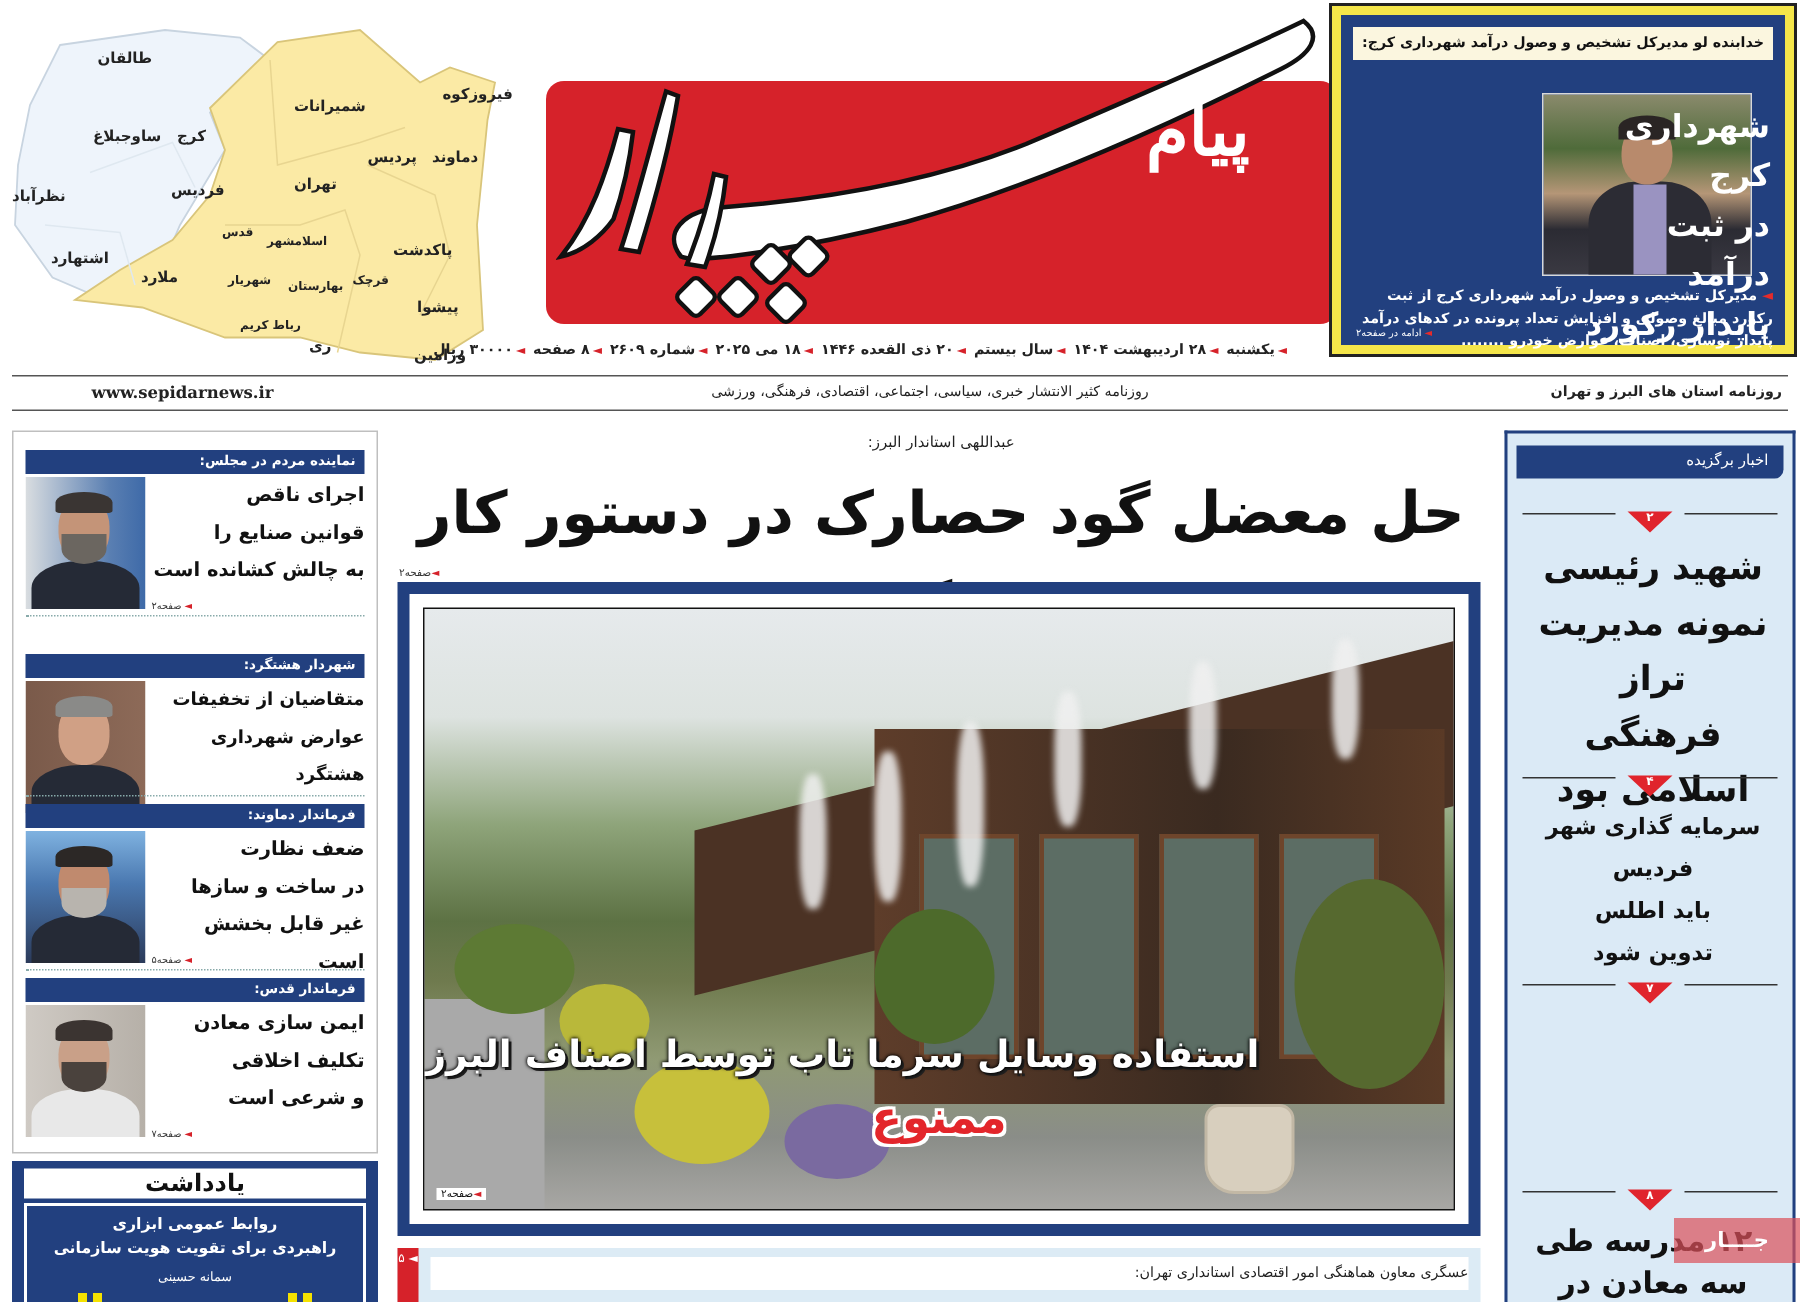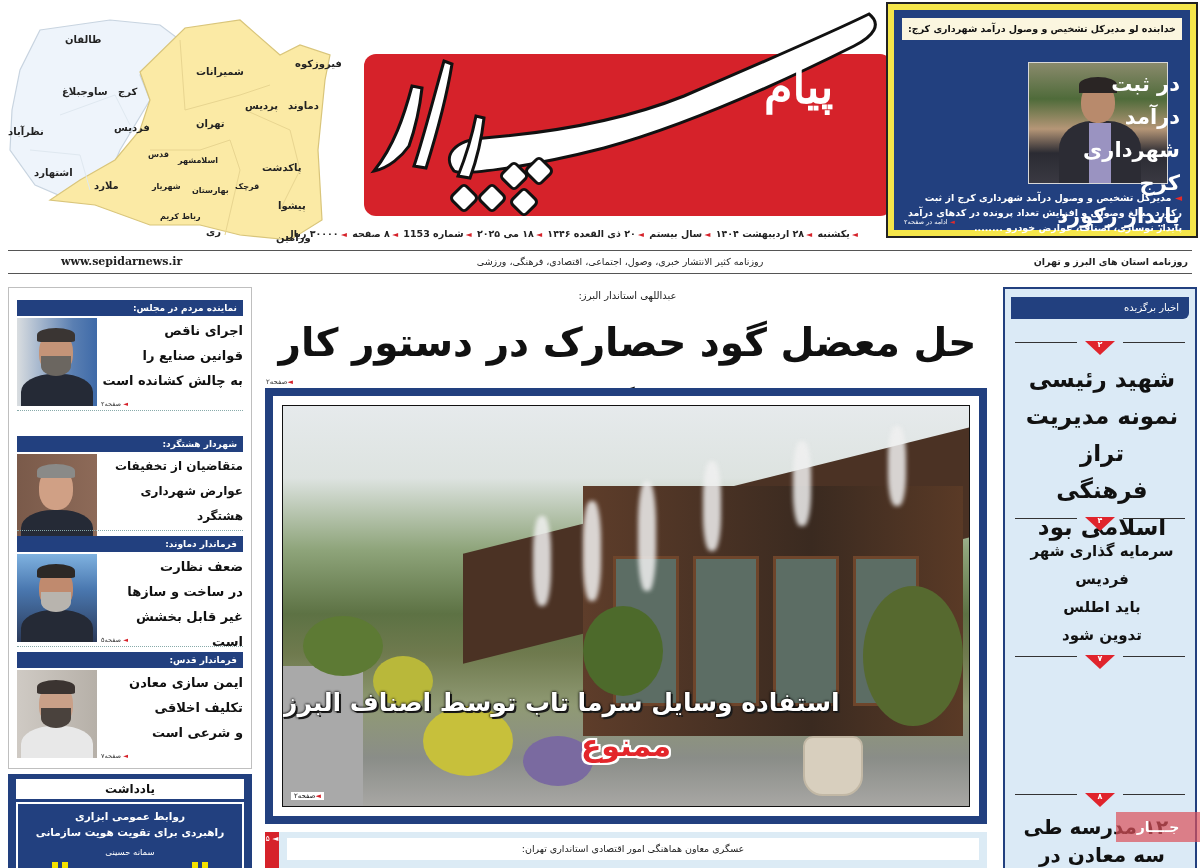--- a/index.html
+++ b/index.html
@@ -51,21 +51,21 @@
   .brief-photo .hair { position: absolute; left: 20px; top: 10px; width: 38px; height: 14px; border-radius: 50% 50% 10% 10%; }
   .brief-photo .beard { position: absolute; left: 24px; top: 38px; width: 30px; height: 20px; border-radius: 0 0 50% 50%; }
   .brief-photo .suit { position: absolute; left: 4px; top: 56px; width: 72px; height: 40px; border-radius: 45% 45% 0 0; background: #252a36; }
   .brief-title { position: absolute; right: 0; top: 0; width: 142px; font-size: 13px; font-weight: bold; line-height: 25px; text-align: right; color: #111; }
   .brief-page { position: absolute; left: 84px; bottom: -2px; font-size: 6.5px; color: #333; }
   .brief-page .tri { color: #d6222a; }
   .brief-sep { position: absolute; left: 8px; width: 226px; border-top: 1px dotted #8aa; }
 
   
   .note { position: absolute; left: 8px; top: 774px; width: 244px; height: 94px; background: #22407f; padding: 5px 8px 0; }
-  .note-title { height: 20px; background: #fff; color: #111; text-align: center; font-size: 12px; font-weight: bold; line-height: 20px; }
+  .note-title { height: 20px; background: #fff; color: #111; text-align: center; font-size: 16px; font-weight: bold; line-height: 20px; }
   .note-inner { margin-top: 3px; border: 2px solid #fff; border-bottom: none; height: 70px; padding-top: 4px; color: #fff; text-align: center; font-size: 10.5px; font-weight: bold; line-height: 16px; position: relative; }
   .note-author { margin-top: 4px; font-size: 8.5px; font-weight: normal; }
   .note-sq { position: absolute; bottom: 2px; width: 6px; height: 8px; background: #f5e200; }
 
   
   .lead-kicker { position: absolute; left: 270px; top: 290px; width: 715px; text-align: center; font-size: 10px; color: #222; }
   .lead-headline { position: absolute; left: 270px; top: 310px; width: 715px; text-align: center; font-size: 39px; font-weight: bold; color: #111; letter-spacing: -1px; line-height: 66px; }
   .lead-page { position: absolute; left: 266px; top: 378px; font-size: 7px; color: #333; }
   .lead-page .tri { color: #d6222a; }
 
@@ -80,21 +80,21 @@
   .photo .bush { position: absolute; border-radius: 50%; }
   .photo .pot { position: absolute; left: 520px; top: 330px; width: 60px; height: 60px; background: #d8cfbe; border-radius: 10px 10px 20px 20px; border: 2px solid #c2b8a5; }
   .photo .path { position: absolute; left: 0; top: 260px; width: 80px; height: 150px; background: #a9a9a9; }
   .photo-caption { position: absolute; left: 0; right: 0; top: 282px; text-align: left; color: #fff; font-size: 25px; font-weight: bold; text-shadow: 0 0 2px #000, 0 0 3px #000, 2px 2px 0 #222; direction: rtl; }
   .photo-banned { position: absolute; left: 0; right: 0; top: 322px; text-align: center; color: #e3262b; font-size: 30px; font-weight: bold; text-shadow: 0 0 0 #fff, 2px 0 0 #fff, -2px 0 0 #fff, 0 2px 0 #fff, 0 -2px 0 #fff, 2px 2px 0 #fff, -2px -2px 0 #fff, 2px -2px 0 #fff, -2px 2px 0 #fff; }
   .photo-page { position: absolute; left: 8px; bottom: 6px; background: #fff; font-size: 7px; padding: 0 3px; color: #111; }
   .photo-page .tri { color: #d6222a; }
 
   .second-story { position: absolute; left: 265px; top: 832px; width: 722px; height: 40px; background: #dcebf5; }
   .second-tab { position: absolute; left: 0; top: 0; width: 14px; height: 40px; background: #d6222a; color: #fff; font-size: 8px; text-align: center; padding-top: 2px; }
-  .second-kicker { position: absolute; left: 22px; right: 8px; top: 6px; height: 22px; background: #fff; text-align: center; font-size: 9.5px; line-height: 22px; color: #222; }
+  .second-kicker { position: absolute; left: 22px; right: 8px; top: 6px; height: 22px; background: #fff; font-size: 9.5px; line-height: 22px; color: #222; }
 
   
   .right-col { position: absolute; left: 1003px; top: 287px; width: 194px; height: 581px; background: #dbeaf6; border: 2px solid #22407f; border-bottom: none; }
   .right-head { position: absolute; right: 6px; top: 8px; width: 178px; height: 22px; background: #22407f; color: #fff; font-size: 10px; line-height: 22px; text-align: right; padding-right: 10px; border-radius: 0 0 6px 0; }
   .sel-marker { position: absolute; left: 10px; width: 170px; height: 14px; }
   .sel-marker .line { position: absolute; top: 1px; width: 62px; height: 1px; background: #333; }
   .sel-marker .line.l { left: 0; }
   .sel-marker .line.r { right: 0; }
   .sel-marker .tri { position: absolute; left: 70px; top: 0; width: 0; height: 0; border-left: 15px solid transparent; border-right: 15px solid transparent; border-top: 14px solid #e0242c; }
   .sel-marker .num { position: absolute; left: 70px; top: -1px; width: 30px; text-align: center; color: #fff; font-size: 8px; font-weight: bold; }
@@ -155,52 +155,52 @@
     </svg>
     <span class="logo-small">پیام</span>
   </div>
 
   <div class="dateline">
     <span class="tri">◄</span><span>یکشنبه</span>
     <span class="tri">◄</span><span>۲۸ اردیبهشت ۱۴۰۴</span>
     <span class="tri">◄</span><span>سال بیستم</span>
     <span class="tri">◄</span><span>۲۰ ذی القعده ۱۴۴۶</span>
     <span class="tri">◄</span><span>۱۸ می ۲۰۲۵</span>
-    <span class="tri">◄</span><span>شماره 1153</span>
+    <span class="tri">◄</span><span>شماره ۲۶۰۹</span>
     <span class="tri">◄</span><span>۸ صفحه</span>
     <span class="tri">◄</span><span>۳۰۰۰۰ ریال</span>
   </div>
 
   <div class="feature">
     <div class="feature-inner">
       <div class="feature-kicker">خدابنده لو مدیرکل تشخیص و وصول درآمد شهرداری کرج:</div>
       <div class="feature-photo">
         <div class="suit"></div>
           <div class="shirt"></div>
           <div class="head"></div>
           <div class="hair"></div>
       </div>
       <div class="feature-headline">
+        <div>شهرداری کرج</div>
         <div>در ثبت درآمد</div>
-        <div>شهرداری کرج</div>
         <div>پایدار رکورد زد</div>
       </div>
       <div class="feature-body">
         <span class="tri">◄ </span><span>مدیرکل تشخیص و وصول درآمد شهرداری کرج از ثبت رکورد مبالغ وصولی و افزایش تعداد پرونده در کدهای درآمد پایدار نوسازی، اصناف، عوارض خودرو ........</span>
       </div>
       <div class="feature-cont">
         <span class="tri">◄ </span><span>ادامه در صفحه۲</span>
       </div>
     </div>
   </div>
 </div>
 
 <div class="rule" style="left:8px;top:250px;width:1184px"></div>
 <div class="url">www.sepidarnews.ir</div>
-<div class="subtitle">روزنامه کثیر الانتشار خبری، وصول، اجتماعی، اقتصادی، فرهنگی، ورزشی</div>
+<div class="subtitle">روزنامه کثیر الانتشار خبری، سیاسی، اجتماعی، اقتصادی، فرهنگی، ورزشی</div>
 <div class="region">روزنامه استان های البرز و تهران</div>
 <div class="rule" style="left:8px;top:273px;width:1184px"></div>
 
 <div class="left-col">
 
   <div class="brief" style="top:12px">
     <div class="brief-kicker">نماینده مردم در مجلس:</div>
     <div class="brief-body">
       <div class="brief-photo">
         <div class="bg" style="background:linear-gradient(90deg,#d9dde0 0%,#5a7fb2 70%,#3e6aa8 100%)"></div>

